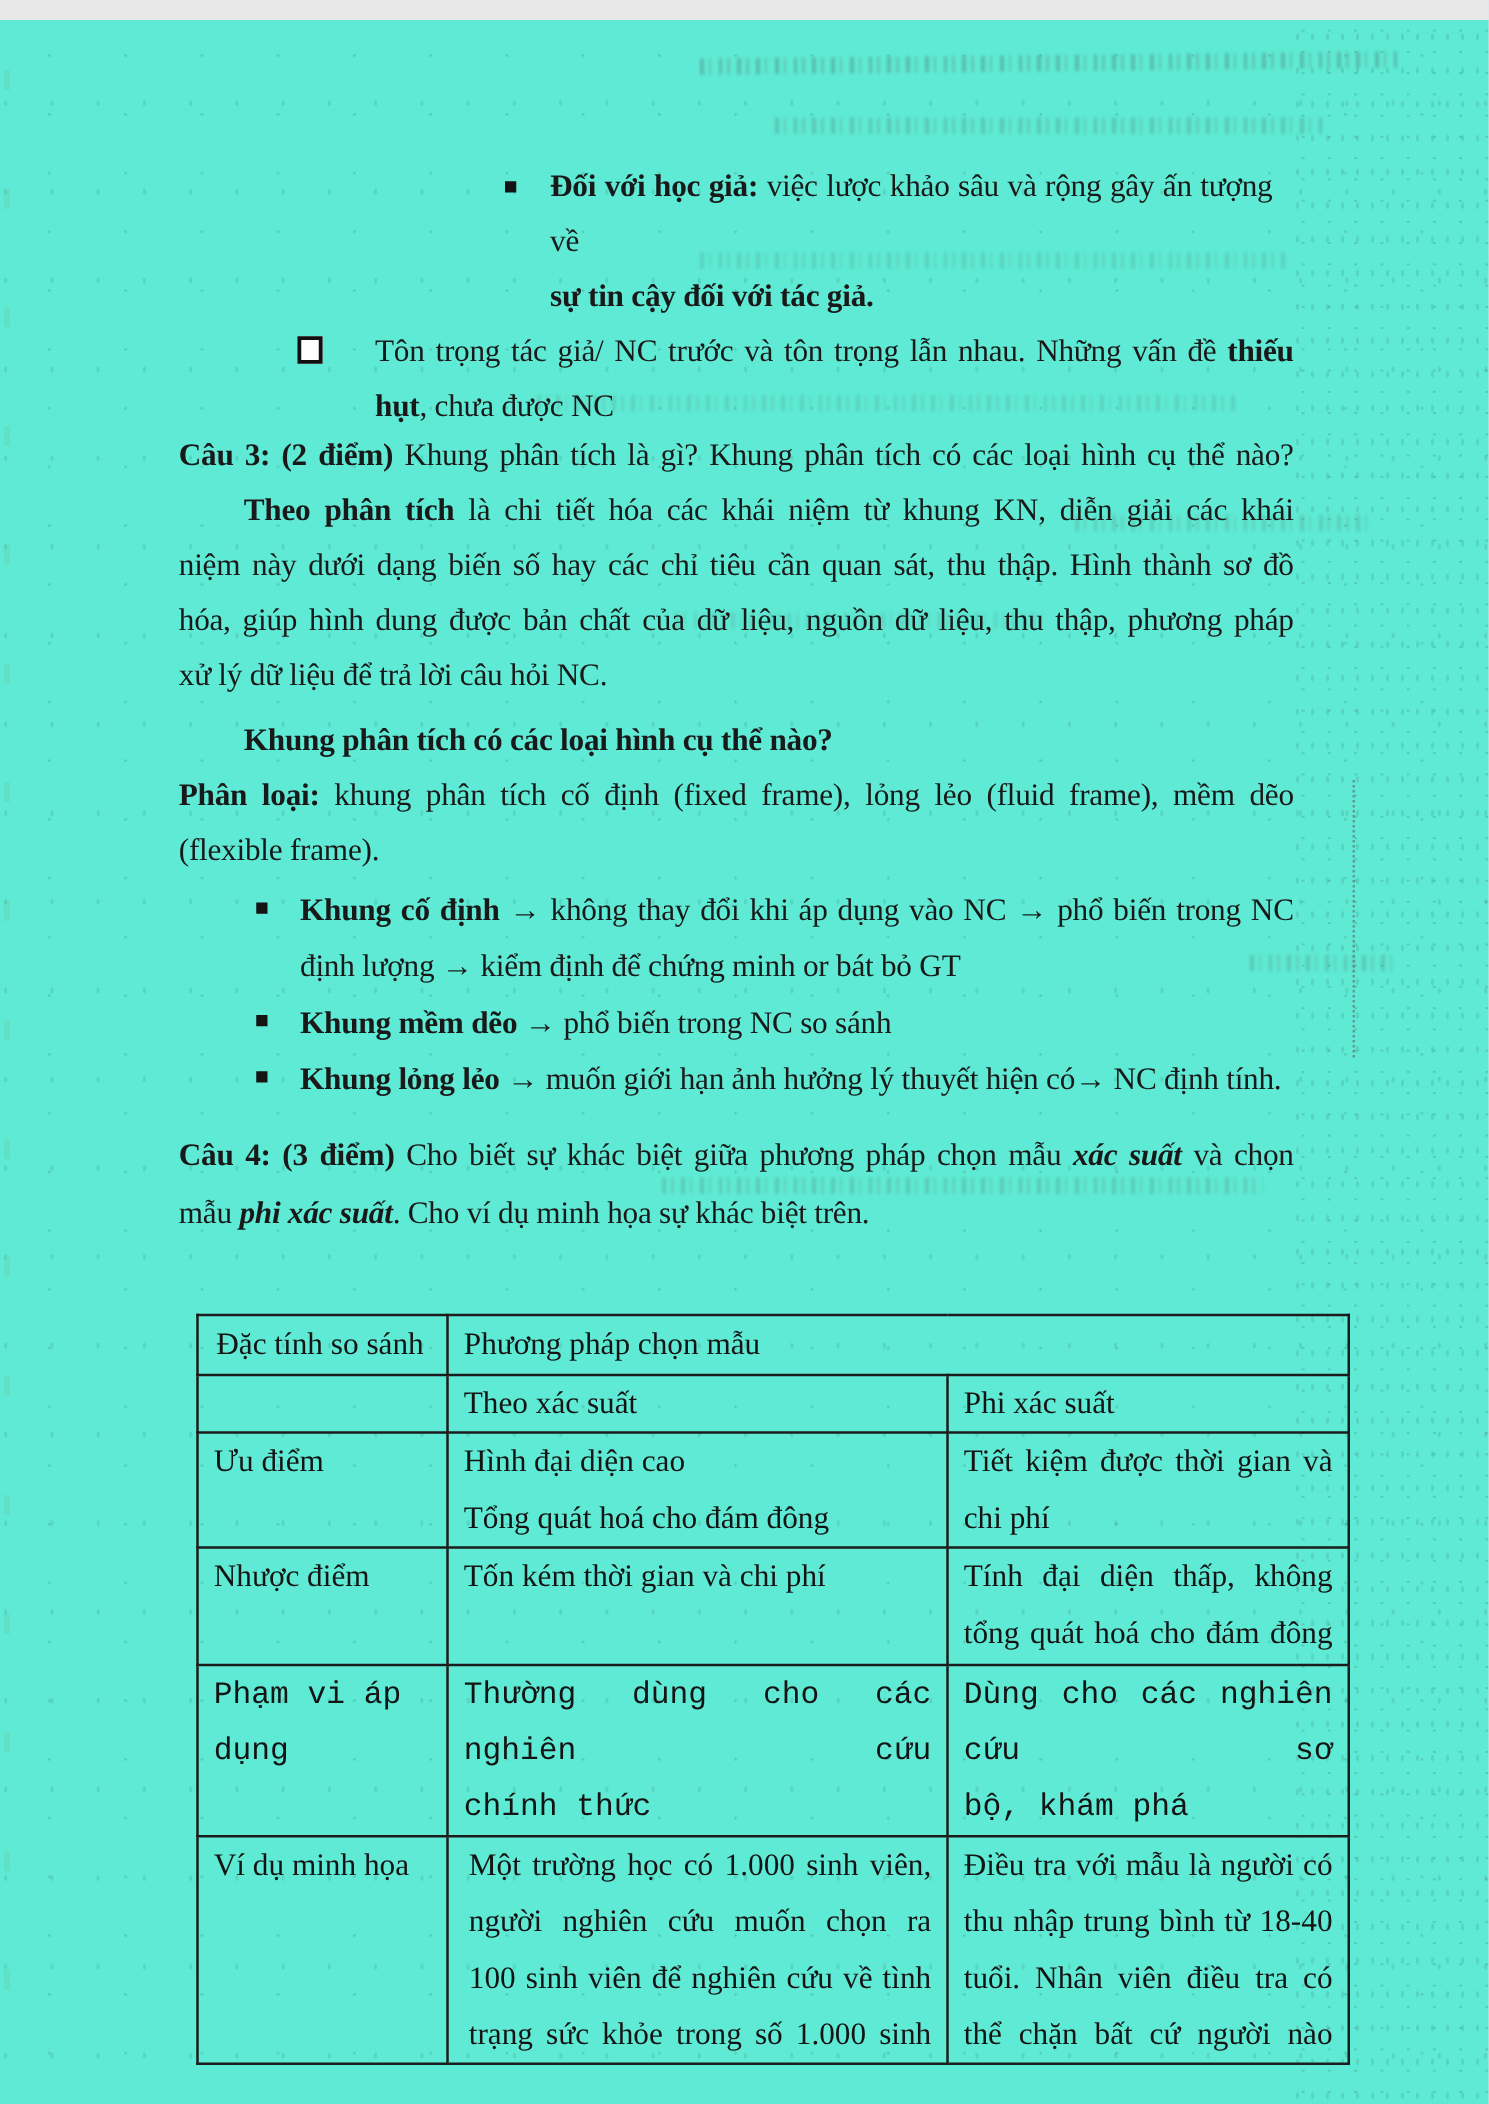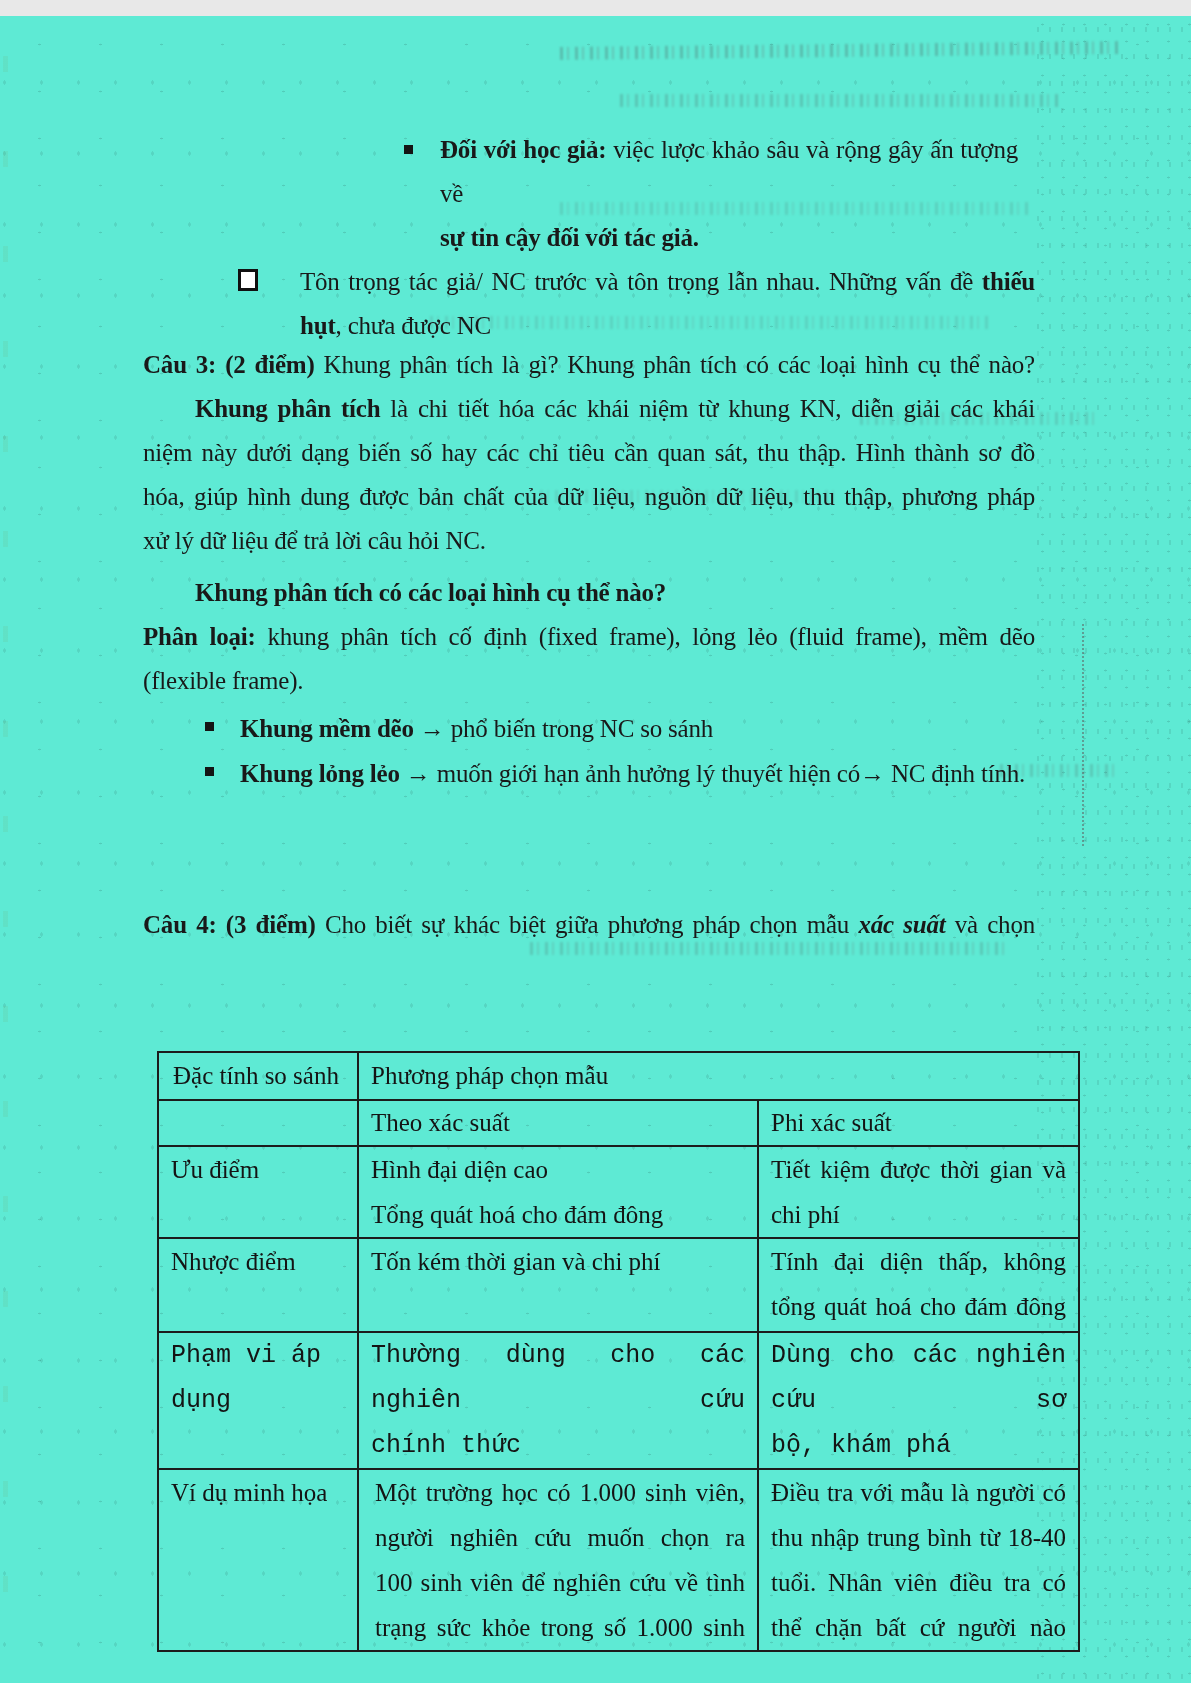--- a/index.html
+++ b/index.html
@@ -84,47 +84,53 @@
     <div class="li li2">
       <span class="cb"></span>
       <div class="j"><span>Tôn trọng tác giả/ NC trước và tôn trọng lẫn nhau. Những vấn đề </span><span class="b">thiếu</span></div>
       <div><span class="b">hụt</span><span>, chưa được NC</span></div>
     </div>
   </div>
 
   <div class="txt" style="top:327px;">
     <div class="j"><span class="b">Câu 3: (2 điểm)</span><span> Khung phân tích là gì? Khung phân tích có các loại hình cụ thể nào?</span></div>
     <div>
-      <div class="j indent"><span class="b">Khung phân tích</span><span> là chi tiết hóa các khái niệm từ khung KN, diễn giải các khái</span></div>
+      <div class="j indent"><span class="b">Theo phân tích</span><span> là chi tiết hóa các khái niệm từ khung KN, diễn giải các khái</span></div>
       <div class="j">niệm này dưới dạng biến số hay các chỉ tiêu cần quan sát, thu thập. Hình thành sơ đồ</div>
       <div class="j">hóa, giúp hình dung được bản chất của dữ liệu, nguồn dữ liệu, thu thập, phương pháp</div>
       <div>xử lý dữ liệu để trả lời câu hỏi NC.</div>
     </div>
   </div>
 
   <div class="txt" style="top:599px;">
     <div class="j"><span class="b">Phân loại:</span><span> khung phân tích cố định (fixed frame), lỏng lẻo (fluid frame), mềm dẽo</span></div>
     <div>(flexible frame).</div>
   </div>
 
   <div class="txt b ml52" style="top:555px;">Khung phân tích có các loại hình cụ thể nào?</div>
 
   <div class="txt" style="top:690px;line-height:45px;">
     <div class="li lik">
       <span class="sq pk"></span>
+      <div class="j"><span class="b">Khung cố định</span><span> → không thay đổi khi áp dụng vào NC → phổ biến trong NC</span></div>
+      <div>định lượng → kiểm định để chứng minh or bát bỏ GT</div>
+    </div>
+    <div class="li lik">
+      <span class="sq pk"></span>
       <div><span class="b">Khung mềm dẽo</span><span> → phổ biến trong NC so sánh</span></div>
     </div>
     <div class="li lik">
       <span class="sq pk"></span>
       <div><span class="b">Khung lỏng lẻo</span><span> → muốn giới hạn ảnh hưởng lý thuyết hiện có→ NC định tính.</span></div>
     </div>
   </div>
 
   <div class="txt" style="top:886px;line-height:46px;">
     <div class="j"><span class="b">Câu 4: (3 điểm)</span><span> Cho biết sự khác biệt giữa phương pháp chọn mẫu </span><span class="bi">xác suất</span><span> và chọn</span></div>
+    <div><span>mẫu </span><span class="bi">phi xác suất</span><span>. Cho ví dụ minh họa sự khác biệt trên.</span></div>
   </div>
 
   <table class="cmp">
     <colgroup>
         <col style="width:200px">
         <col style="width:400px">
         <col style="width:321px">
       </colgroup>
     <tbody>
         <tr class="r1">

